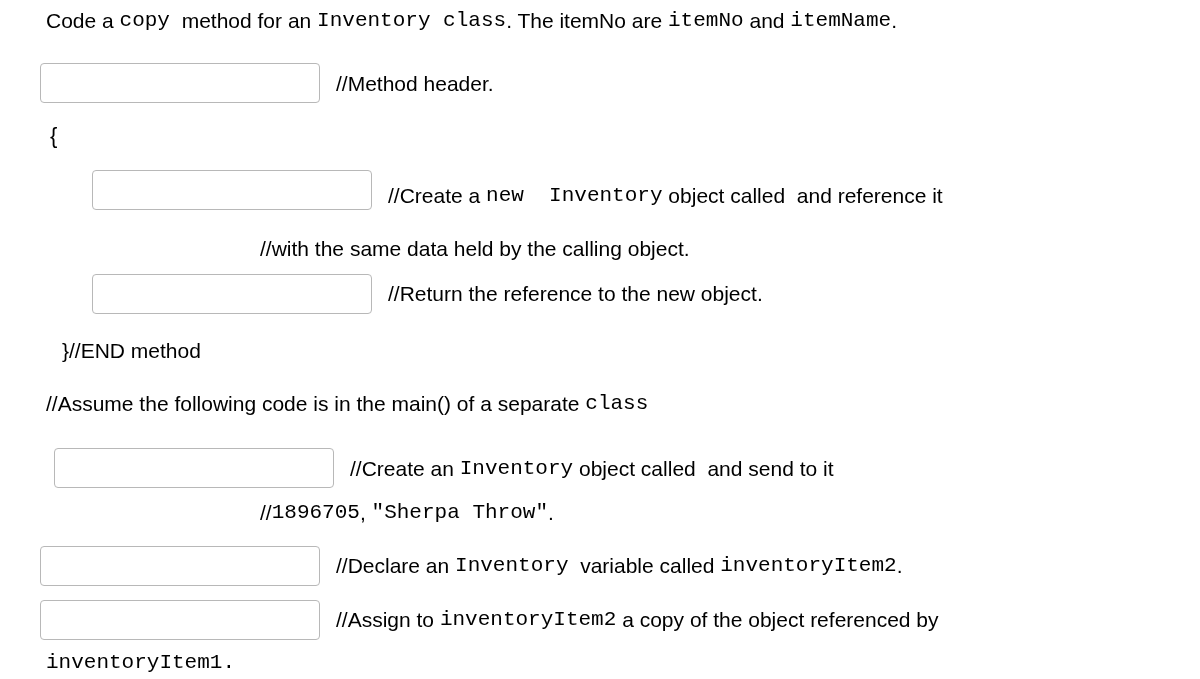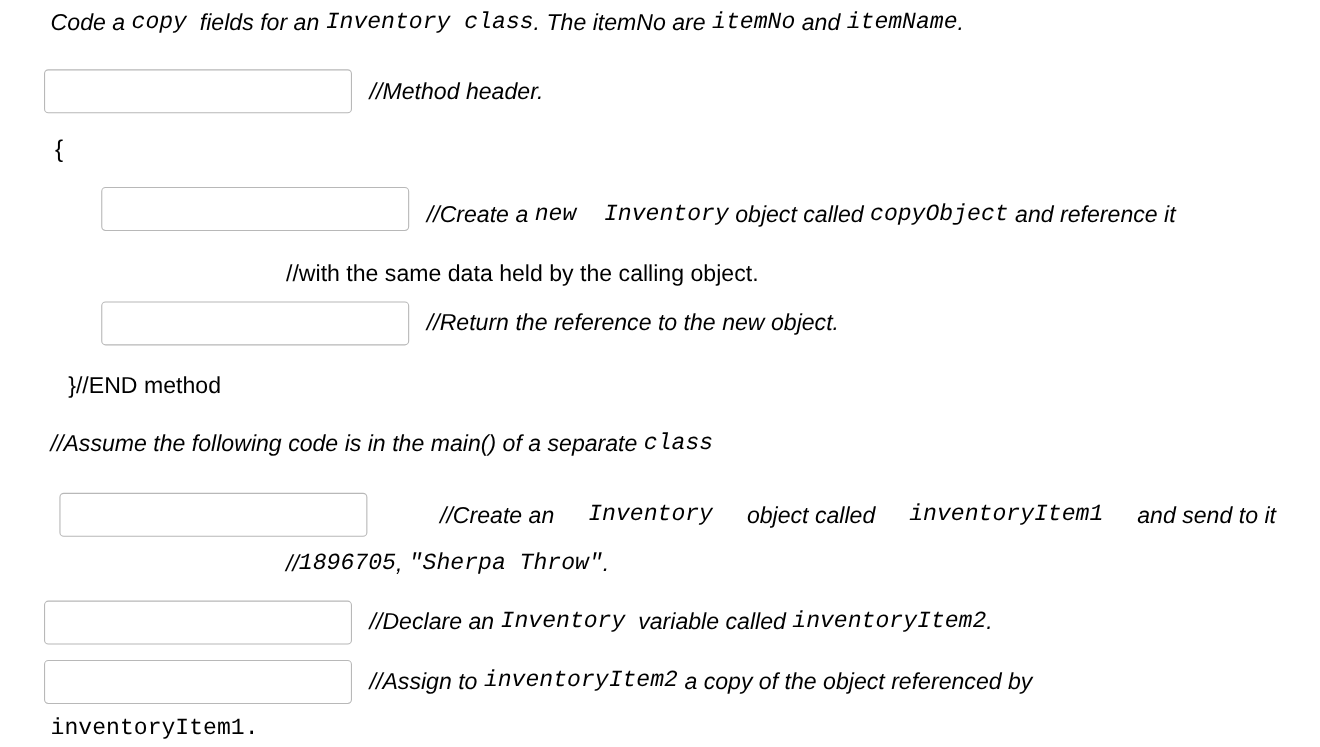--- a/index.html
+++ b/index.html
@@ -15,21 +15,20 @@
   .page {
     padding: 0 40px 0 40px;
   }
   .mono {
     font-family: "Courier New", Courier, monospace;
   }
   .row {
     display: flex;
     align-items: center;
     flex-wrap: wrap;
-    font-style: italic;
   }
   .blank {
     border: 1px solid #b8b8b8;
     border-radius: 4px;
     height: 40px;
     width: 280px;
     background: #fff;
     display: inline-block;
     vertical-align: middle;
   }
@@ -39,36 +38,36 @@
   .prompt-line {
     margin: 6px 0 28px 6px;
   }
   .r1 { margin: 0 0 10px 0; }
   .brace { padding: 8px 0 8px 10px; font-size: 22px; }
   .r2 { margin: 10px 0 10px 52px; align-items: flex-end; }
   .r2b { margin: 24px 0 10px 220px; }
   .r3 { margin: 10px 0 10px 52px; }
   .endm { margin: 22px 0 24px 22px; }
   .assume { margin: 0 0 30px 6px; }
-  .r4 { margin: 10px 0 10px 14px; justify-content: space-between; }
+  .r4 { margin: 10px 0 10px 14px; }
   .r4b { margin: 8px 0 18px 220px; }
   .r5 { margin: 10px 0 12px 0; }
   .r6 { margin: 14px 0 6px 0; }
   .inv1 { margin: 0 0 0 6px; }
   .gap { width: 16px; display:inline-block; }
 </style>
 </head>
 <body>
 
 <div class="page">
 
   <div class="prompt-line row">
     <span class="txt">Code a </span>
     <span class="mono txt">copy</span>
-    <span class="txt">  fields for an </span>
+    <span class="txt">  method for an </span>
     <span class="mono txt">Inventory</span>
     <span class="mono txt"> </span>
     <span class="mono txt">class</span>
     <span class="txt">. The itemNo are </span>
     <span class="mono txt">itemNo</span>
     <span class="txt"> and </span>
     <span class="mono txt">itemName</span>
     <span class="txt">.</span>
   </div>
 
@@ -81,21 +80,20 @@
   <div class="brace">{</div>
 
   <div class="row r2">
     <span class="blank"></span>
     <span class="gap"></span>
     <span class="txt">//Create a </span>
     <span class="mono txt">new</span>
     <span class="mono txt">  </span>
     <span class="mono txt">Inventory</span>
     <span class="txt"> object called </span>
-    <span class="mono txt">copyObject</span>
     <span class="txt"> and reference it</span>
   </div>
   <div class="r2b">
     <span class="txt">//with the same data held by the calling object.</span>
   </div>
 
   <div class="row r3">
     <span class="blank"></span>
     <span class="gap"></span>
     <span class="txt">//Return the reference to the new object.</span>
@@ -107,21 +105,20 @@
     <span class="txt">//Assume the following code is in the main() of a separate </span>
     <span class="mono txt">class</span>
   </div>
 
   <div class="row r4">
     <span class="blank"></span>
     <span class="gap"></span>
     <span class="txt">//Create an </span>
     <span class="mono txt">Inventory</span>
     <span class="txt"> object called </span>
-    <span class="mono txt">inventoryItem1</span>
     <span class="txt"> and send to it</span>
   </div>
   <div class="r4b row">
     <span class="txt">//</span>
     <span class="mono txt">1896705</span>
     <span class="txt">, </span>
     <span class="mono txt">"Sherpa Throw"</span>
     <span class="txt">.</span>
   </div>
 

